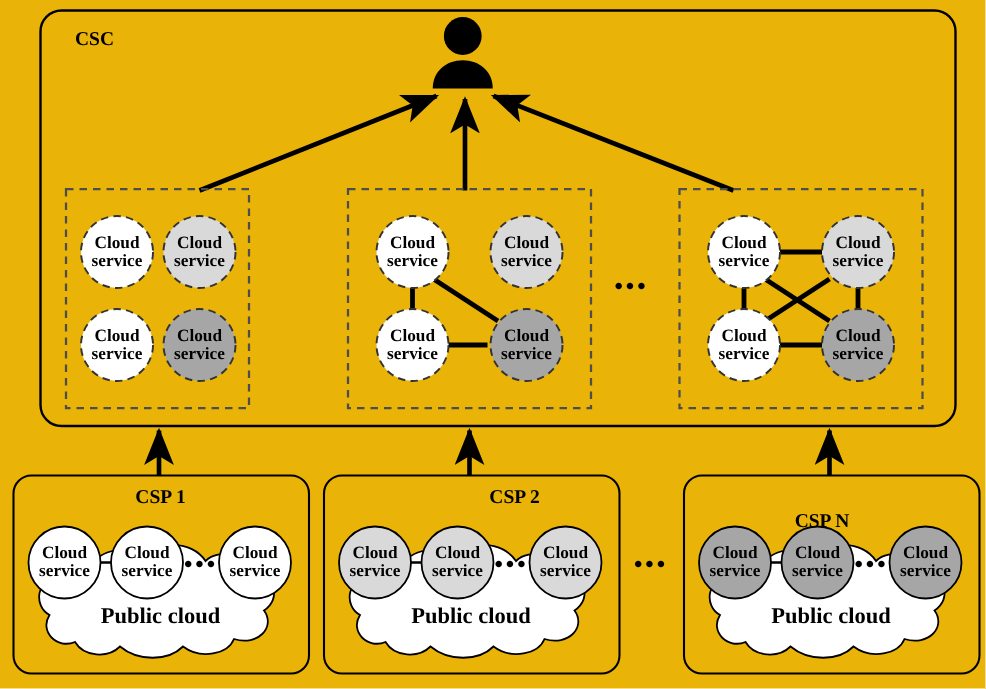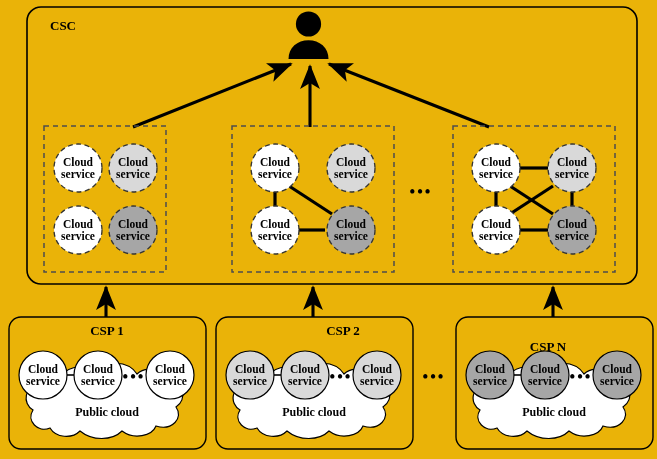--- a/index.html
+++ b/index.html
@@ -2,21 +2,21 @@
 <html><head>
 <meta charset="utf-8">
 <style>
   html,body{margin:0;padding:0;background:#ffffff;}
   body{font-family:"Liberation Serif", serif;}
   #stage{position:relative;width:657px;height:459px;overflow:hidden;background:#eab308;}
   #svgroot{position:absolute;left:0;top:0;width:657px;height:459px;}
   .lbl{position:absolute;font-family:"Liberation Serif", serif;color:#000;white-space:nowrap;}
   .csc-label{font-weight:bold;font-size:13px;}
   .csp-label{font-weight:bold;font-size:13px;}
-  .pubcloud-label{font-size:12px;}
+  .pubcloud-label{font-size:15px;}
   .svc-label{font-size:11.5px;line-height:12px;text-align:center;}
   .dots{font-size:16px;letter-spacing:2px;font-weight:bold;}
   .footnote{font-family:Liberation Mono, monospace;font-size:11px;color:#111;margin-top:20px;}
   .ctr{transform:translate(-50%,-50%);text-align:center;font-weight:bold;}
 </style>
 </head>
 <body>
 
 <div id="stage">
 

